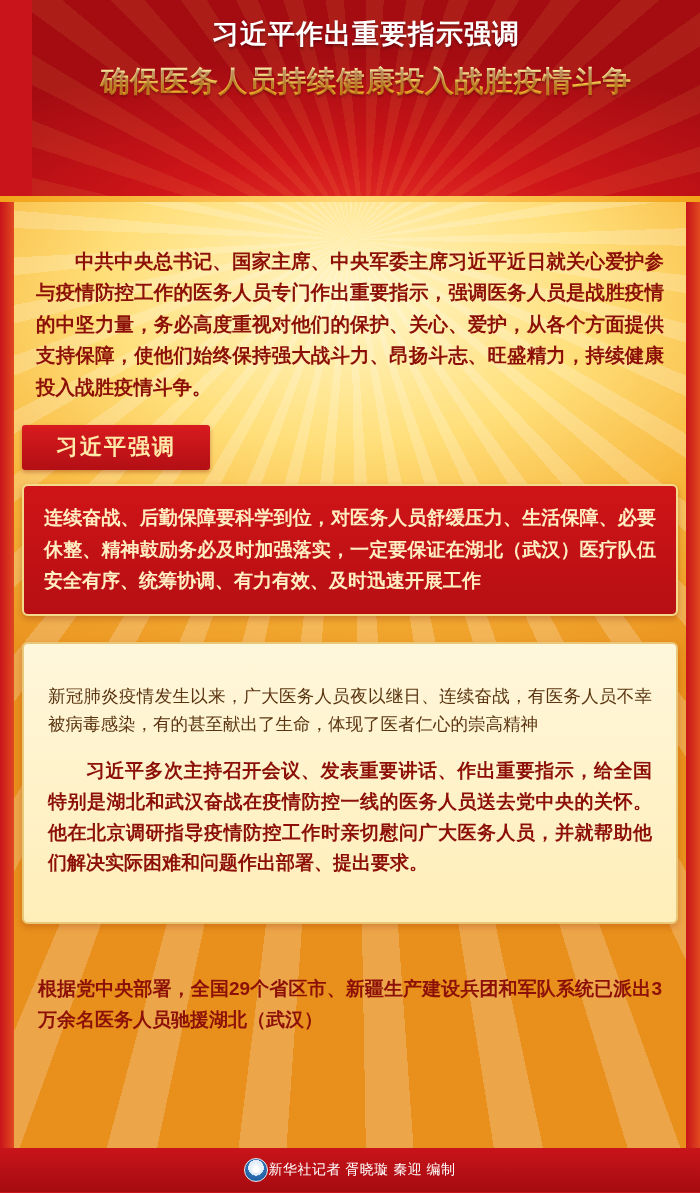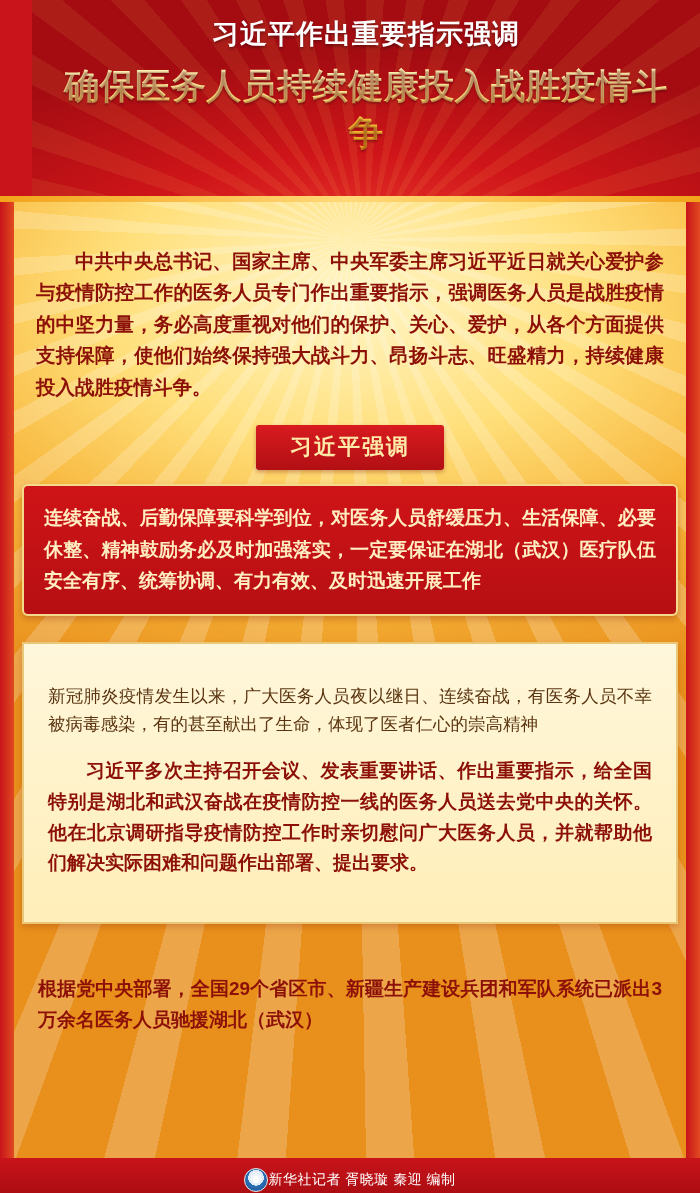--- a/index.html
+++ b/index.html
@@ -60,29 +60,29 @@
     font-size: 30px;
     font-weight: bold;
     letter-spacing: 0.5px;
     background: linear-gradient(180deg, #fff9c4 0%, #ffe98a 35%, #f9c93c 60%, #f2a31a 100%);
     -webkit-background-clip: text;
     background-clip: text;
     color: transparent;
     text-shadow: 0 2px 2px rgba(90,8,8,0.45);
     line-height: 1.35;
   }
-  .h-line3 { font-size: 35px; }
+  .h-line3 { font-size: 29px; }
 
   
   .body-area {
     position: relative;
     background:
       radial-gradient(ellipse 700px 420px at 50% 10%, #fff6c9 0%, #ffdf7a 35%, #f7b53a 65%, #e88f1c 100%),
       linear-gradient(180deg, #f6c23a 0%, #e99c22 60%, #d97f16 100%);
-    padding: 0 0 16px 0;
+    padding: 0 0 6px 0;
     min-height: 940px;
   }
   .rays {
     position: absolute;
     inset: 0;
     background: repeating-conic-gradient(from 0deg at 50% 4%,
       rgba(255,255,255,0.20) 0deg 3deg,
       rgba(255,255,255,0.0) 3deg 8deg);
     pointer-events: none;
   }
@@ -108,21 +108,20 @@
     font-weight: bold;
     color: #8c1008;
     text-indent: 2em;
     text-align: justify;
     padding: 4px 14px 0 14px;
   }
 
   
   .banner-wrap {
     display: flex;
-    justify-content: center;
     margin: 22px 0 14px 0;
   }
   .banner {
     background: linear-gradient(180deg, #d81b1f 0%, #b20f14 100%);
     color: #ffe9a8;
     font-size: 22px;
     font-weight: bold;
     letter-spacing: 2px;
     padding: 7px 34px 8px 34px;
     border-radius: 3px;
@@ -141,21 +140,21 @@
     line-height: 1.65;
     text-align: justify;
     box-shadow: 0 3px 6px rgba(130,25,10,0.3);
   }
 
   
   .creambox {
     margin-top: 26px;
     background: linear-gradient(180deg, #fff7dc 0%, #ffeeb8 100%);
     border: 2px solid #e8c878;
-    border-radius: 0;
+    border-radius: 6px;
     padding: 20px 24px 24px 24px;
     box-shadow: 0 3px 6px rgba(130,25,10,0.22);
   }
   .cream-p1 {
     font-size: 17.5px;
     line-height: 1.62;
     color: #5a3410;
     text-align: justify;
   }
   .cream-p2 {

